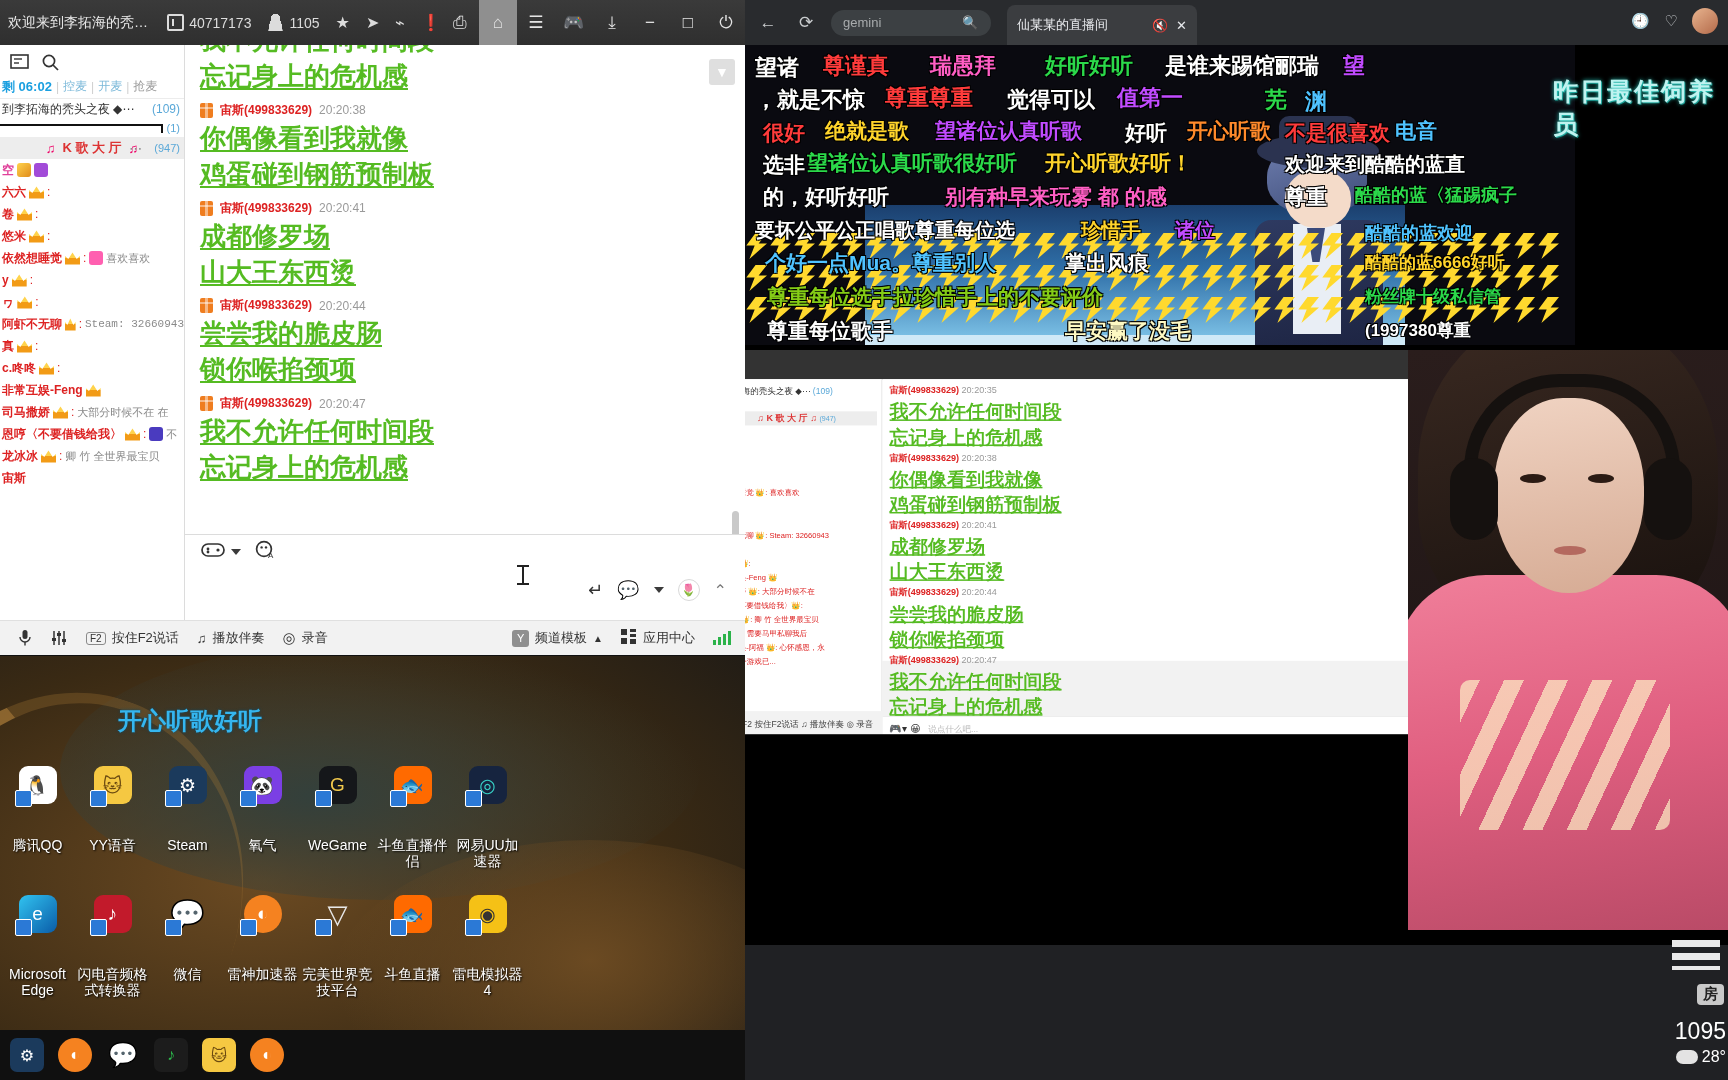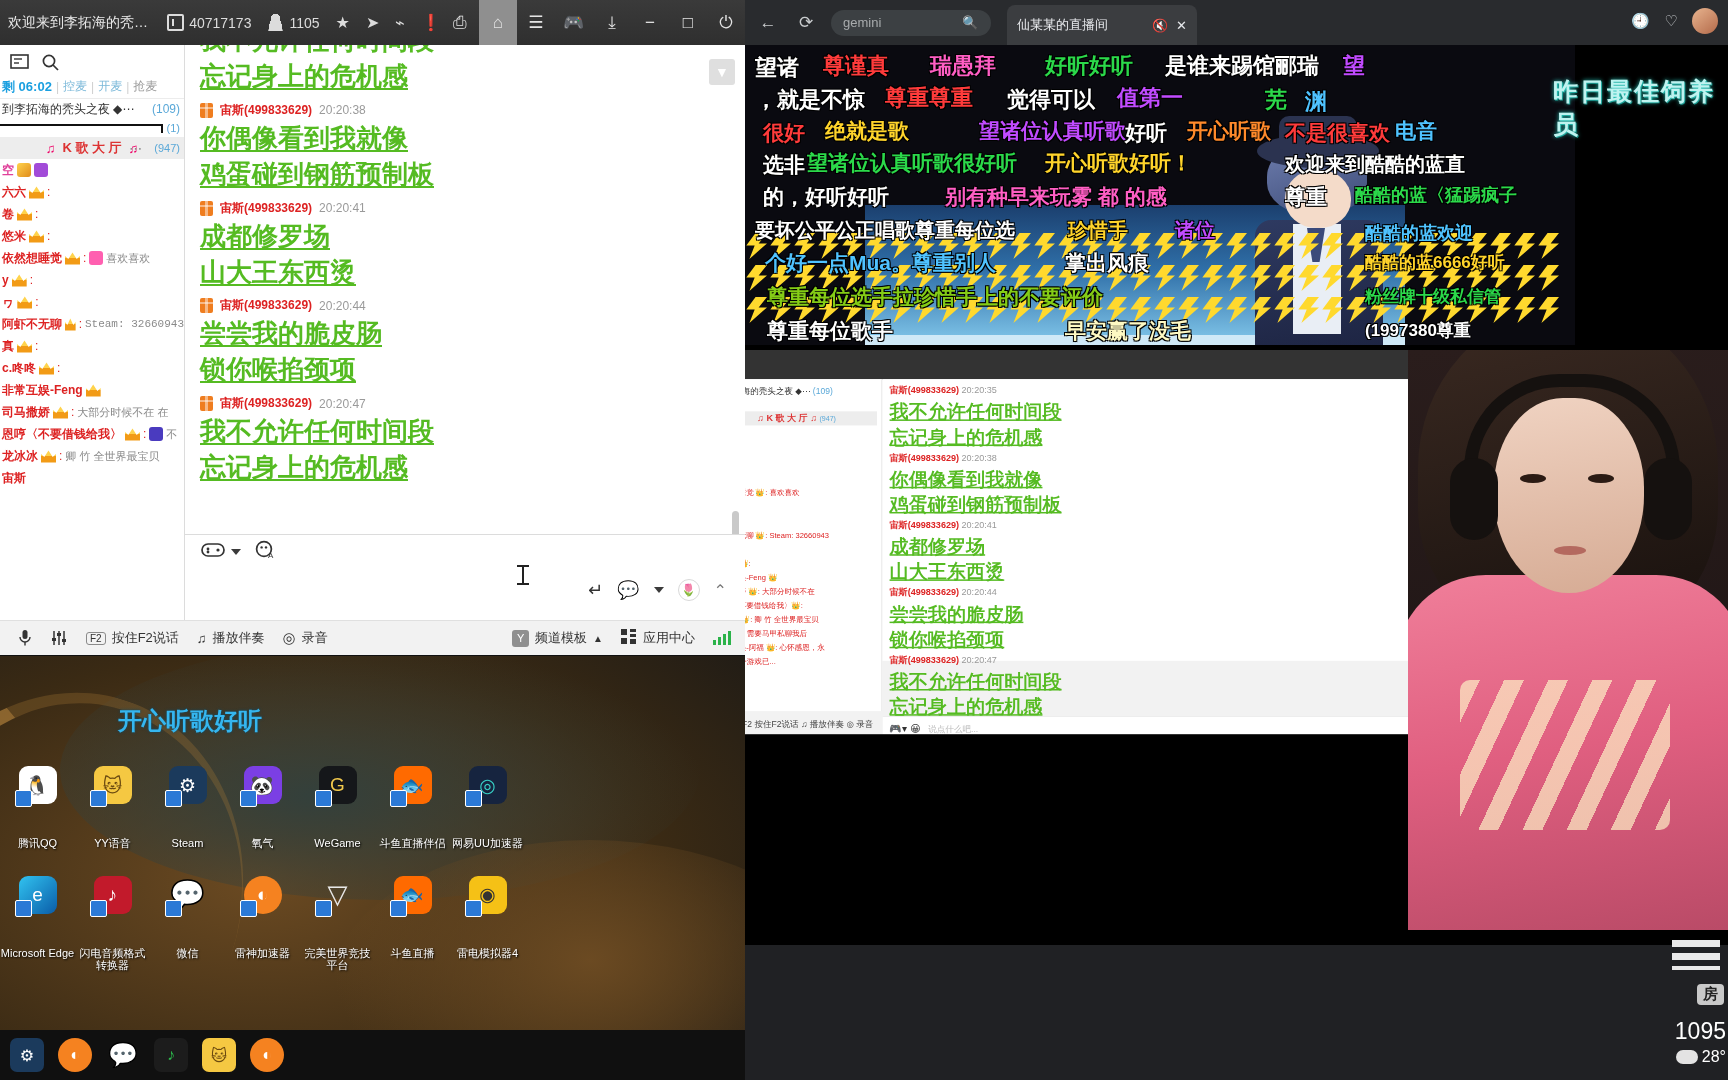--- a/index.html
+++ b/index.html
@@ -304,21 +304,21 @@
   .icon-row { display:flex; }
   .d-icon { width:75px; text-align:center; padding-top:6px; }
   .d-icon .glyph {
     width:38px;height:38px;margin:0 auto 4px; border-radius:9px; position:relative;
     display:flex;align-items:center;justify-content:center;font-size:19px;color:#fff;
   }
   .d-icon .glyph::after{
     content:""; position:absolute; left:-4px; bottom:-3px; width:15px;height:15px;
     background:#2b79d6; border:1px solid #fff; border-radius:2px;
   }
-  .d-icon .lbl { font-size:11px; color:#fff; line-height:1.15;
+  .d-icon .lbl { font-size:14px; color:#fff; line-height:1.15;
     text-shadow: 1px 1px 2px #000; margin-top: 33px; }
 
   
   .taskbar {
     position:absolute; left:0; top:1030px; width:745px; height:50px;
     background:#101010; display:flex; align-items:center; gap:14px; padding-left:10px;
   }
   .tb-app { width:34px;height:34px;border-radius:7px;display:flex;align-items:center;
     justify-content:center;font-size:16px;color:#fff;}
 </style>
@@ -868,35 +868,35 @@
             <div class="danmu" style="left: 420px; top: 6px; color: rgb(255, 255, 255); font-size: 22px;">是谁来踢馆郦瑞</div>
             <div class="danmu" style="left: 598px; top: 6px; color: rgb(193, 75, 255); font-size: 22px;">望</div>
             <div class="danmu" style="left: 10px; top: 40px; color: rgb(255, 255, 255); font-size: 22px;">，就是不惊</div>
             <div class="danmu" style="left: 140px; top: 38px; color: rgb(255, 59, 59); font-size: 22px;">尊重尊重</div>
             <div class="danmu" style="left: 262px; top: 40px; color: rgb(255, 255, 255); font-size: 22px;">觉得可以</div>
             <div class="danmu" style="left: 372px; top: 38px; color: rgb(193, 75, 255); font-size: 22px;">值第一</div>
             <div class="danmu" style="left: 520px; top: 40px; color: rgb(43, 217, 74); font-size: 22px;">芜</div>
             <div class="danmu" style="left: 560px; top: 42px; color: rgb(79, 195, 255); font-size: 22px;">渊</div>
             <div class="danmu" style="left: 18px; top: 74px; color: rgb(255, 59, 59); font-size: 21px;">很好</div>
             <div class="danmu" style="left: 80px; top: 72px; color: rgb(255, 212, 43); font-size: 21px;">绝就是歌</div>
-            <div class="danmu" style="left: 190px; top: 72px; color: rgb(193, 75, 255); font-size: 21px; margin-left: 44px;">望诸位认真听歌</div>
+            <div class="danmu" style="left: 190px; top: 72px; color: rgb(193, 75, 255); font-size: 21px;">望诸位认真听歌</div>
             <div class="danmu" style="left: 380px; top: 74px; color: rgb(255, 255, 255); font-size: 21px;">好听</div>
             <div class="danmu" style="left: 442px; top: 72px; color: rgb(255, 138, 43); font-size: 21px;">开心听歌</div>
             <div class="danmu" style="left: 540px; top: 74px; color: rgb(255, 59, 59); font-size: 21px;">不是很喜欢</div>
             <div class="danmu" style="left: 650px; top: 72px; color: rgb(79, 195, 255); font-size: 21px;">电音</div>
             <div class="danmu" style="left: 18px; top: 106px; color: rgb(255, 255, 255); font-size: 21px;">选非</div>
             <div class="danmu" style="left: 62px; top: 104px; color: rgb(43, 217, 74); font-size: 21px;">望诸位认真听歌很好听</div>
             <div class="danmu" style="left: 300px; top: 104px; color: rgb(255, 212, 43); font-size: 21px;">开心听歌好听！</div>
             <div class="danmu" style="left: 540px; top: 106px; color: rgb(255, 255, 255); font-size: 20px;">欢迎来到酷酷的蓝直</div>
             <div class="danmu" style="left: 18px; top: 138px; color: rgb(255, 255, 255); font-size: 21px;">的，好听好听</div>
             <div class="danmu" style="left: 200px; top: 138px; color: rgb(255, 94, 196); font-size: 21px;">别有种早来玩雾 都 的感</div>
             <div class="danmu" style="left: 540px; top: 138px; color: rgb(255, 255, 255); font-size: 21px;">尊重</div>
             <div class="danmu" style="left: 610px; top: 138px; color: rgb(43, 217, 74); font-size: 18px;">酷酷的蓝〈猛踢疯子</div>
             <div class="danmu" style="left: 10px; top: 172px; color: rgb(255, 255, 255); font-size: 20px;">要坏公平公正唱歌尊重每位选</div>
-            <div class="danmu" style="left: 323px; top: 172px; color: rgb(255, 212, 43); font-size: 20px;">珍惜手</div>
+            <div class="danmu" style="left: 336px; top: 172px; color: rgb(255, 212, 43); font-size: 20px;">珍惜手</div>
             <div class="danmu" style="left: 430px; top: 172px; color: rgb(193, 75, 255); font-size: 20px;">诸位</div>
             <div class="danmu" style="left: 620px; top: 176px; color: rgb(79, 195, 255); font-size: 18px;">酷酷的蓝欢迎</div>
             <div class="danmu" style="left: 20px; top: 204px; color: rgb(79, 195, 255); font-size: 21px;">个好一点Mua。尊重别人</div>
             <div class="danmu" style="left: 320px; top: 204px; color: rgb(255, 255, 255); font-size: 21px;">掌出风痕</div>
             <div class="danmu" style="left: 620px; top: 206px; color: rgb(255, 212, 43); font-size: 17px;">酷酷的蓝6666好听</div>
             <div class="danmu" style="left: 22px; top: 238px; color: #84cc16; font-size: 21px;">尊重每位选手拉珍惜手上的不要评价</div>
             <div class="danmu" style="left: 620px; top: 240px; color: rgb(43, 217, 74); font-size: 17px;">粉丝牌十级私信管</div>
             <div class="danmu" style="left: 22px; top: 272px; color: rgb(255, 255, 255); font-size: 21px;">尊重每位歌手</div>
             <div class="danmu" style="left: 320px; top: 272px; color: #fef9c3; font-size: 21px;">早安赢了没毛</div>
             <div class="danmu" style="left: 620px; top: 274px; color: rgb(255, 255, 255); font-size: 17px;">(1997380尊重</div>

